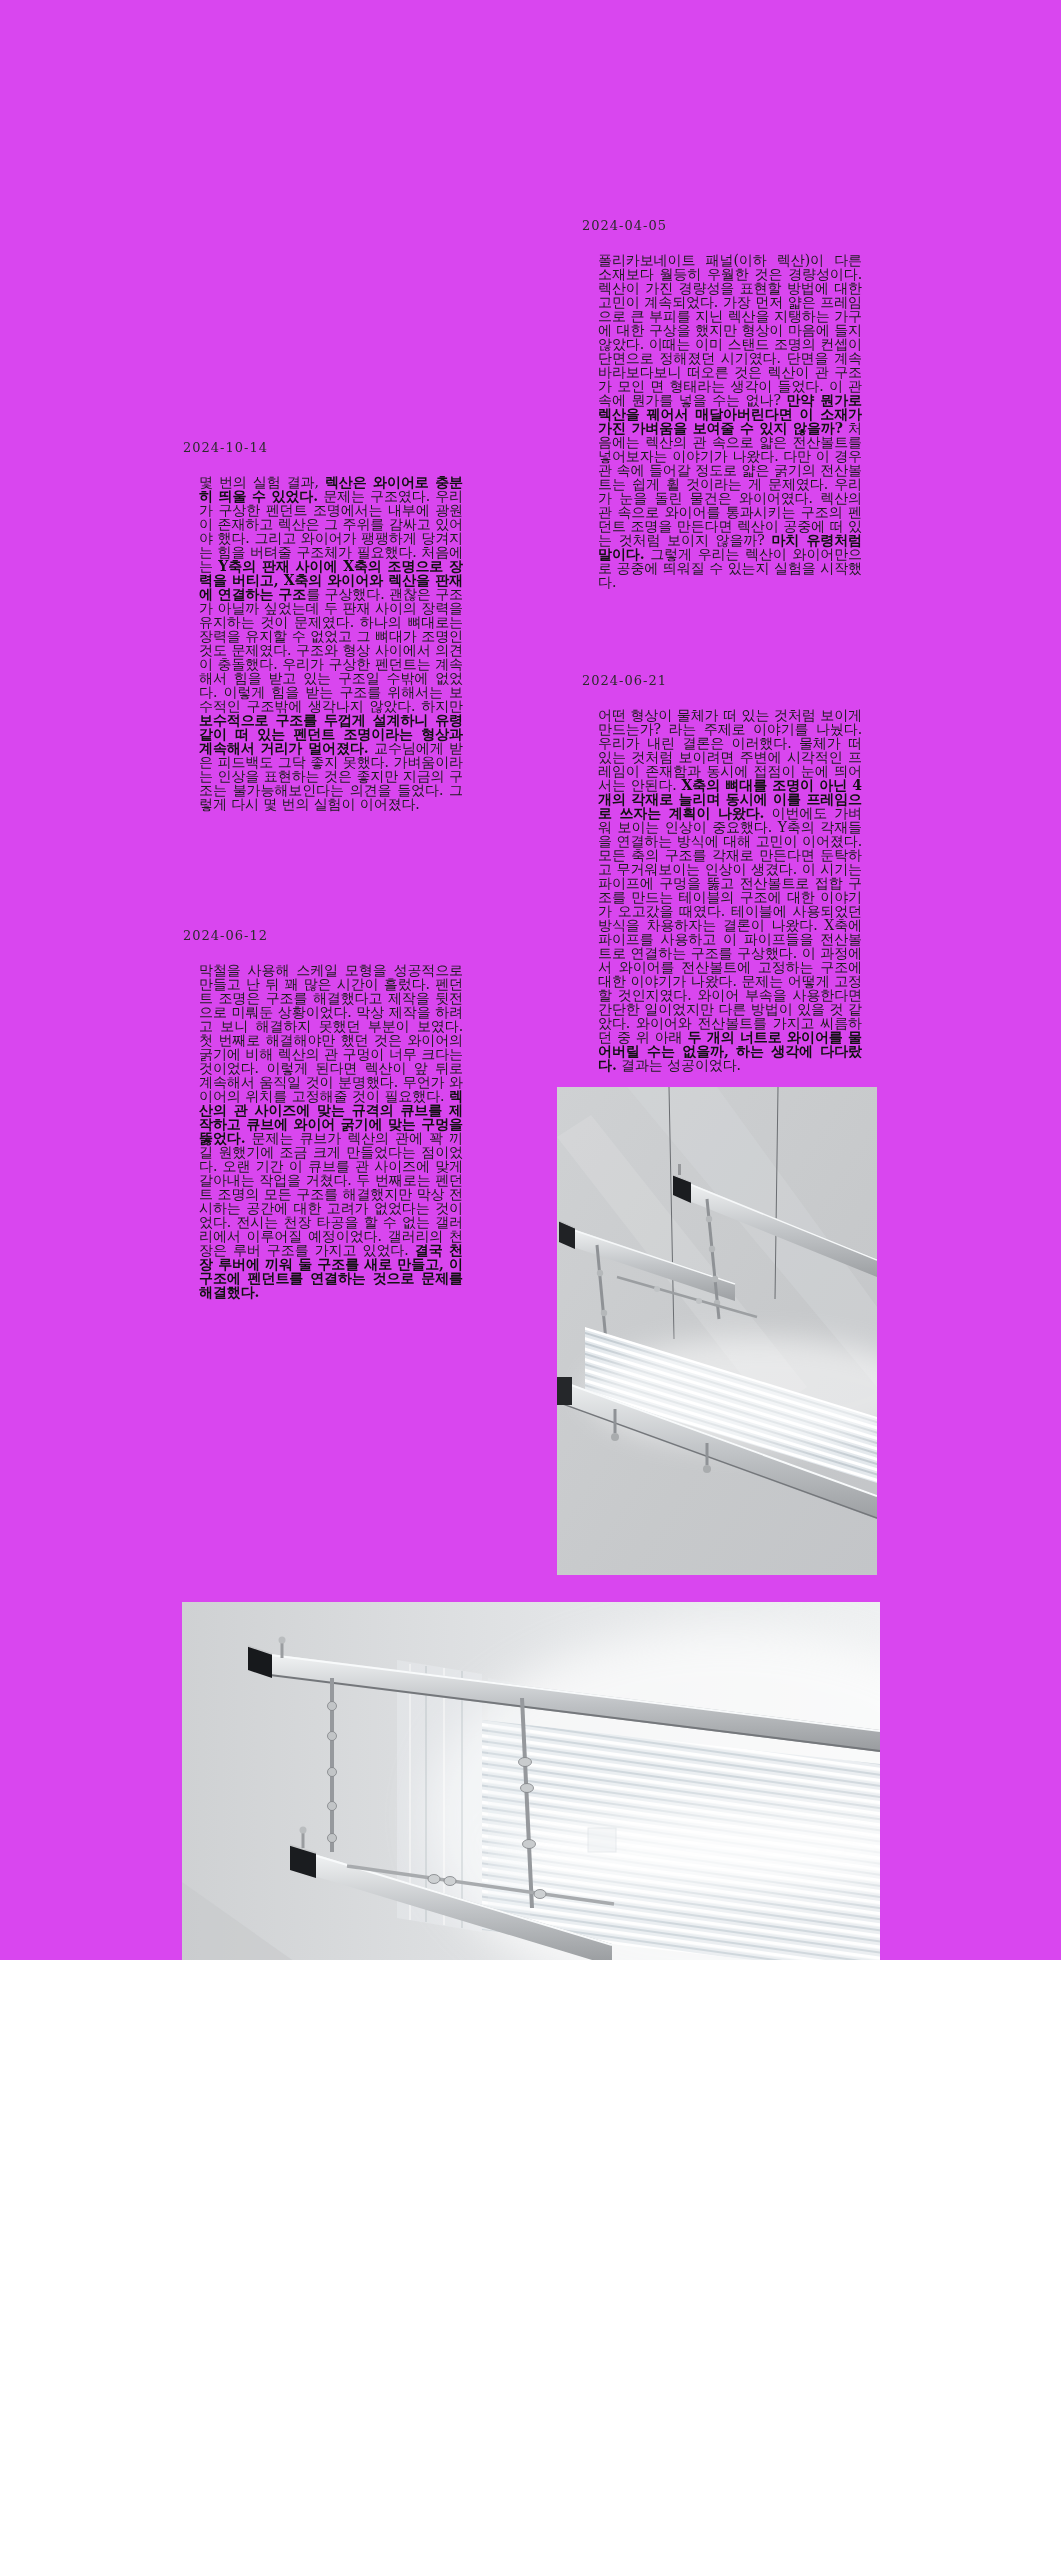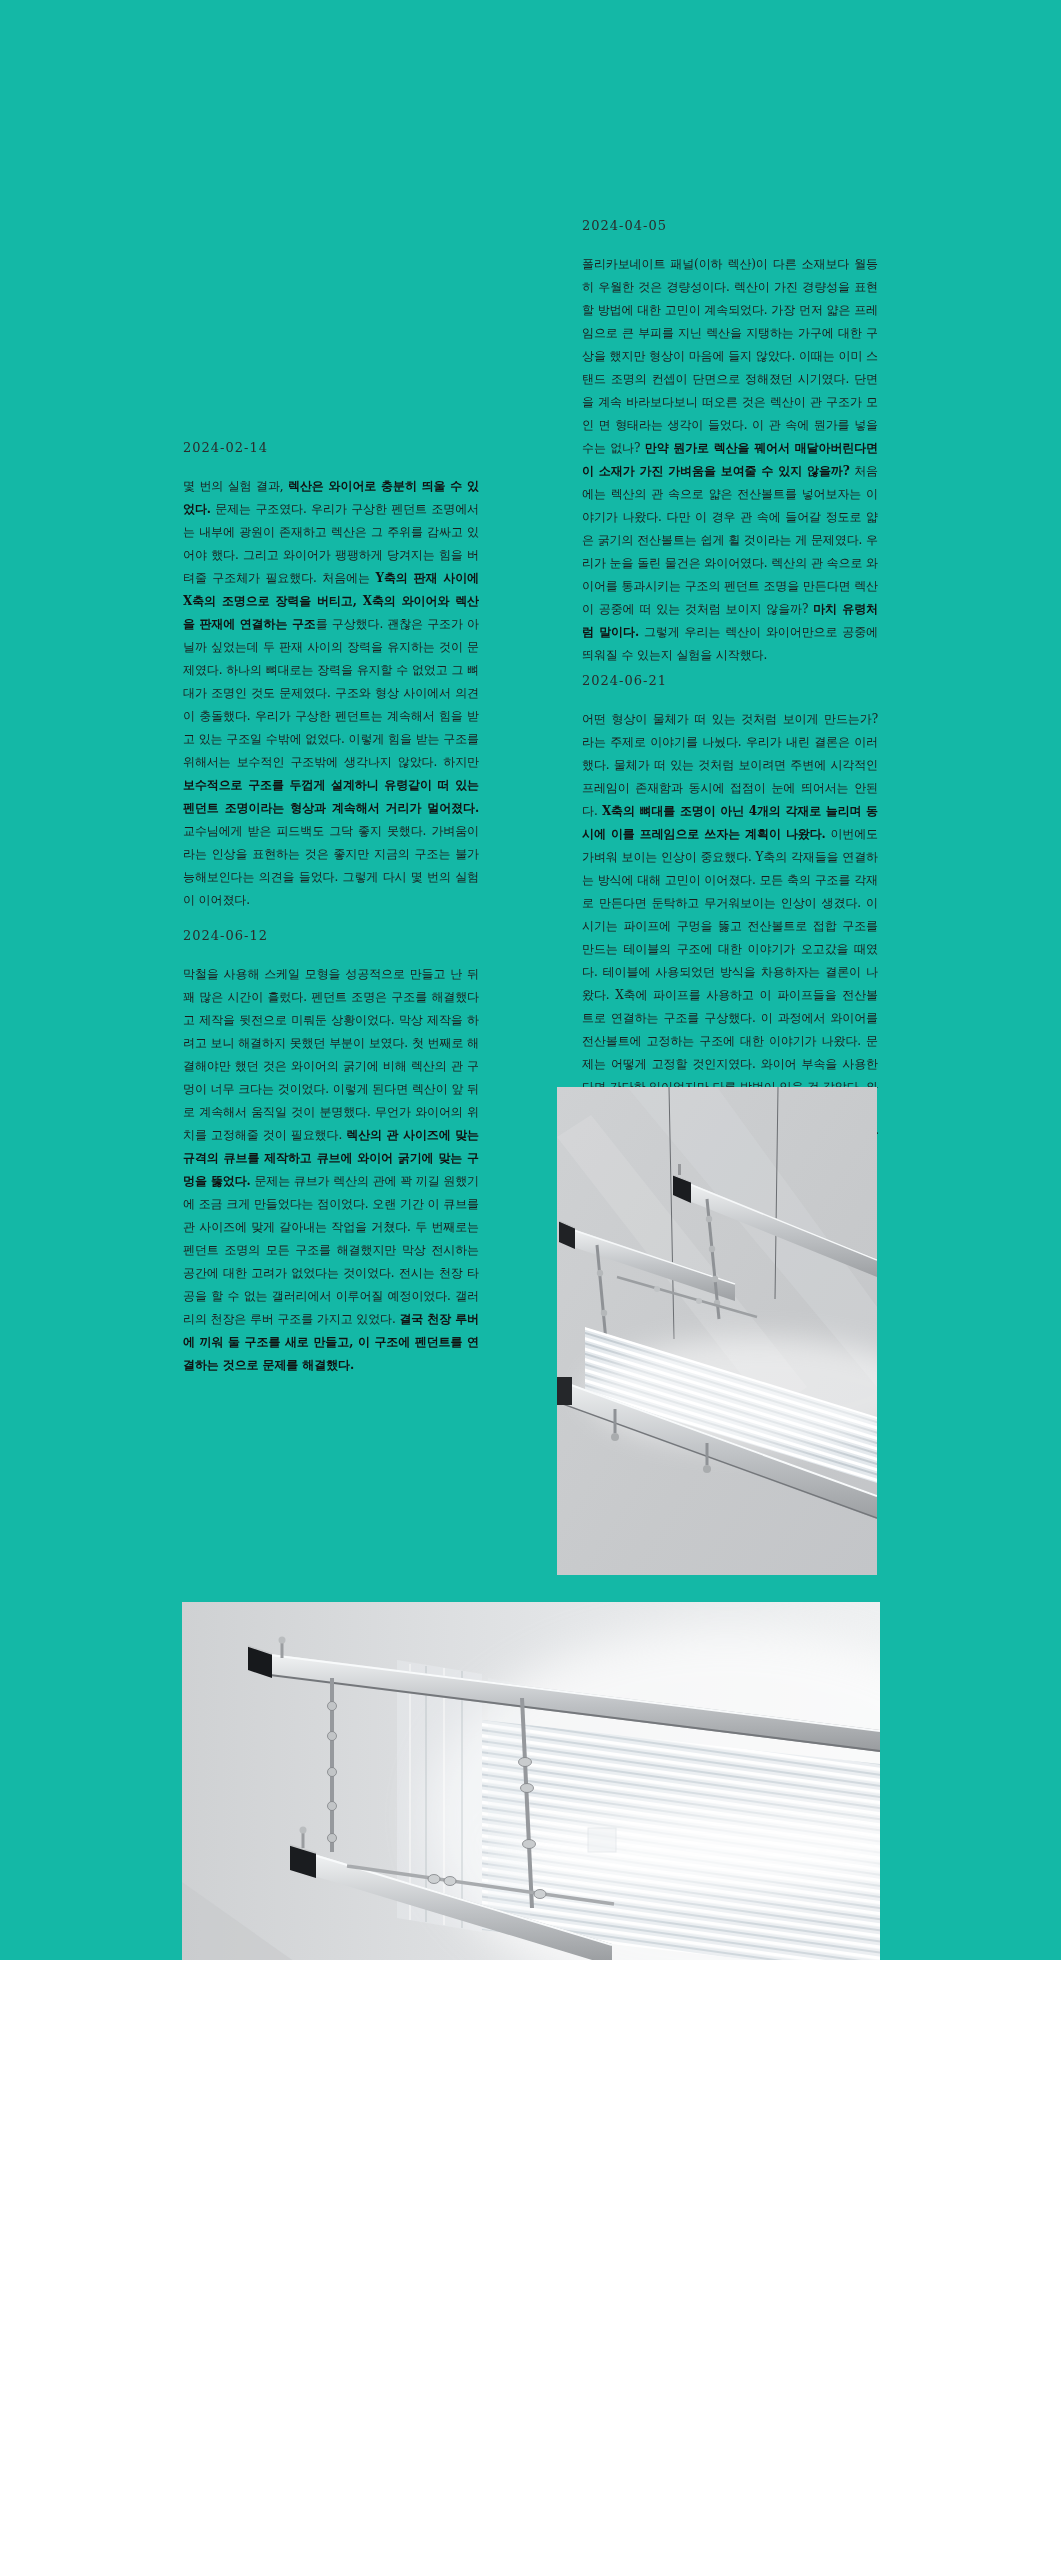--- a/index.html
+++ b/index.html
@@ -1,52 +1,52 @@
 <!DOCTYPE html>
 <html><head>
 <meta charset="utf-8">
 <style>
   html,body{margin:0;padding:0;background:#ffffff;}
   .page{
-    position:relative;width:1061px;height:1960px;background:#14b8a6;
+    position:relative;width:1061px;height:1960px;background:#d946ef;
     font-family:"DejaVu Serif","Liberation Serif",serif;
     color:#1c1c1c;overflow:hidden;
   }
   .entry{position:absolute;width:296px;}
   .e-0405{left:582px;top:218px;}
   .e-0414{left:183px;top:440px;}
   .e-0421{left:582px;top:673px;}
   .e-0624{left:183px;top:928px;}
   .entry .date{
     font-size:13px;line-height:16px;letter-spacing:1px;color:#2b2b2b;
     margin:0 0 19px 0;
   }
   .entry .body{
-    margin:0;font-size:12px;line-height:23px;text-align:justify;
+    margin:16px;font-size:14px;line-height:14px;text-align:justify;
     word-break:break-all;color:#1c1c1c;letter-spacing:-0.1px;
   }
   .entry .body span.b{font-weight:bold;color:#111;}
   figure.photo{position:absolute;margin:0;padding:0;line-height:0;}
   .photo-1{left:557px;top:1087px;width:320px;height:488px;}
   .photo-2{left:182px;top:1602px;width:698px;height:464px;}
   .photo-3{left:182px;top:2093px;width:696px;height:467px;}
   figure.photo svg{display:block;}
 </style>
 </head>
 <body>
 
 <div class="page">
 
   <section class="entry e-0405">
     <div class="date">2024-04-05</div>
     <p class="body"><span>폴리카보네이트 패널(이하 렉산)이 다른 소재보다 월등히 우월한 것은 경량성이다. 렉산이 가진 경량성을 표현할 방법에 대한 고민이 계속되었다. 가장 먼저 얇은 프레임으로 큰 부피를 지닌 렉산을 지탱하는 가구에 대한 구상을 했지만 형상이 마음에 들지 않았다. 이때는 이미 스탠드 조명의 컨셉이 단면으로 정해졌던 시기였다. 단면을 계속 바라보다보니 떠오른 것은 렉산이 관 구조가 모인 면 형태라는 생각이 들었다. 이 관 속에 뭔가를 넣을 수는 없나? </span><span class="b">만약 뭔가로 렉산을 꿰어서 매달아버린다면 이 소재가 가진 가벼움을 보여줄 수 있지 않을까?</span><span> 처음에는 렉산의 관 속으로 얇은 전산볼트를 넣어보자는 이야기가 나왔다. 다만 이 경우 관 속에 들어갈 정도로 얇은 굵기의 전산볼트는 쉽게 휠 것이라는 게 문제였다. 우리가 눈을 돌린 물건은 와이어였다. 렉산의 관 속으로 와이어를 통과시키는 구조의 펜던트 조명을 만든다면 렉산이 공중에 떠 있는 것처럼 보이지 않을까? </span><span class="b">마치 유령처럼 말이다.</span><span> 그렇게 우리는 렉산이 와이어만으로 공중에 띄워질 수 있는지 실험을 시작했다.</span></p>
   </section>
 
   <section class="entry e-0414">
-    <div class="date">2024-02-14</div>
+    <div class="date">2024-10-14</div>
     <p class="body"><span>몇 번의 실험 결과, </span><span class="b">렉산은 와이어로 충분히 띄울 수 있었다.</span><span> 문제는 구조였다. 우리가 구상한 펜던트 조명에서는 내부에 광원이 존재하고 렉산은 그 주위를 감싸고 있어야 했다. 그리고 와이어가 팽팽하게 당겨지는 힘을 버텨줄 구조체가 필요했다. 처음에는 </span><span class="b">Y축의 판재 사이에 X축의 조명으로 장력을 버티고, X축의 와이어와 렉산을 판재에 연결하는 구조</span><span>를 구상했다. 괜찮은 구조가 아닐까 싶었는데 두 판재 사이의 장력을 유지하는 것이 문제였다. 하나의 뼈대로는 장력을 유지할 수 없었고 그 뼈대가 조명인 것도 문제였다. 구조와 형상 사이에서 의견이 충돌했다. 우리가 구상한 펜던트는 계속해서 힘을 받고 있는 구조일 수밖에 없었다. 이렇게 힘을 받는 구조를 위해서는 보수적인 구조밖에 생각나지 않았다. 하지만 </span><span class="b">보수적으로 구조를 두껍게 설계하니 유령같이 떠 있는 펜던트 조명이라는 형상과 계속해서 거리가 멀어졌다.</span><span> 교수님에게 받은 피드백도 그닥 좋지 못했다. 가벼움이라는 인상을 표현하는 것은 좋지만 지금의 구조는 불가능해보인다는 의견을 들었다. 그렇게 다시 몇 번의 실험이 이어졌다.</span></p>
   </section>
 
   <section class="entry e-0421">
     <div class="date">2024-06-21</div>
     <p class="body"><span>어떤 형상이 물체가 떠 있는 것처럼 보이게 만드는가? 라는 주제로 이야기를 나눴다. 우리가 내린 결론은 이러했다. 물체가 떠 있는 것처럼 보이려면 주변에 시각적인 프레임이 존재함과 동시에 접점이 눈에 띄어서는 안된다. </span><span class="b">X축의 뼈대를 조명이 아닌 4개의 각재로 늘리며 동시에 이를 프레임으로 쓰자는 계획이 나왔다.</span><span> 이번에도 가벼워 보이는 인상이 중요했다. Y축의 각재들을 연결하는 방식에 대해 고민이 이어졌다. 모든 축의 구조를 각재로 만든다면 둔탁하고 무거워보이는 인상이 생겼다. 이 시기는 파이프에 구멍을 뚫고 전산볼트로 접합 구조를 만드는 테이블의 구조에 대한 이야기가 오고갔을 때였다. 테이블에 사용되었던 방식을 차용하자는 결론이 나왔다. X축에 파이프를 사용하고 이 파이프들을 전산볼트로 연결하는 구조를 구상했다. 이 과정에서 와이어를 전산볼트에 고정하는 구조에 대한 이야기가 나왔다. 문제는 어떻게 고정할 것인지였다. 와이어 부속을 사용한다면 간단한 일이었지만 다른 방법이 있을 것 같았다. 와이어와 전산볼트를 가지고 씨름하던 중 위 아래 </span><span class="b">두 개의 너트로 와이어를 물어버릴 수는 없을까, 하는 생각에 다다랐다.</span><span> 결과는 성공이었다.</span></p>
   </section>
 
   <section class="entry e-0624">
     <div class="date">2024-06-12</div>

